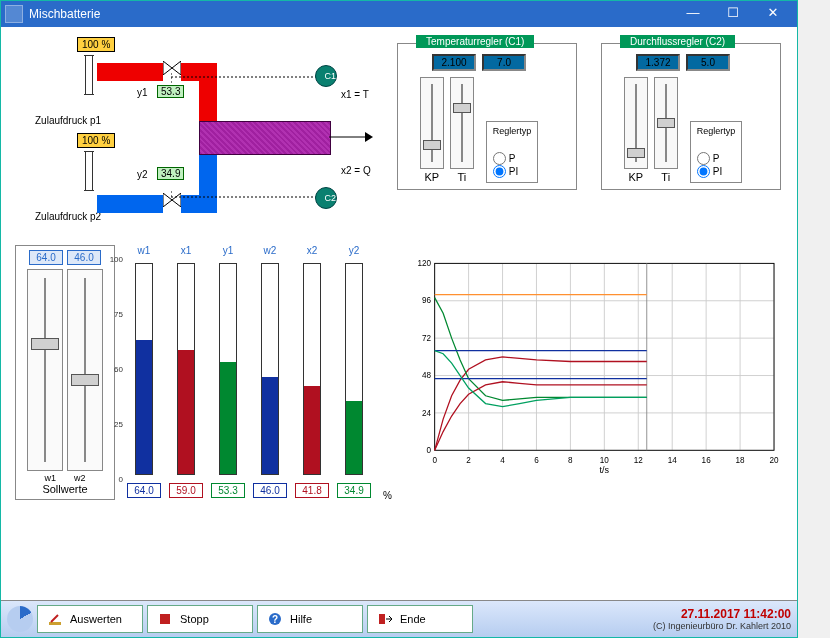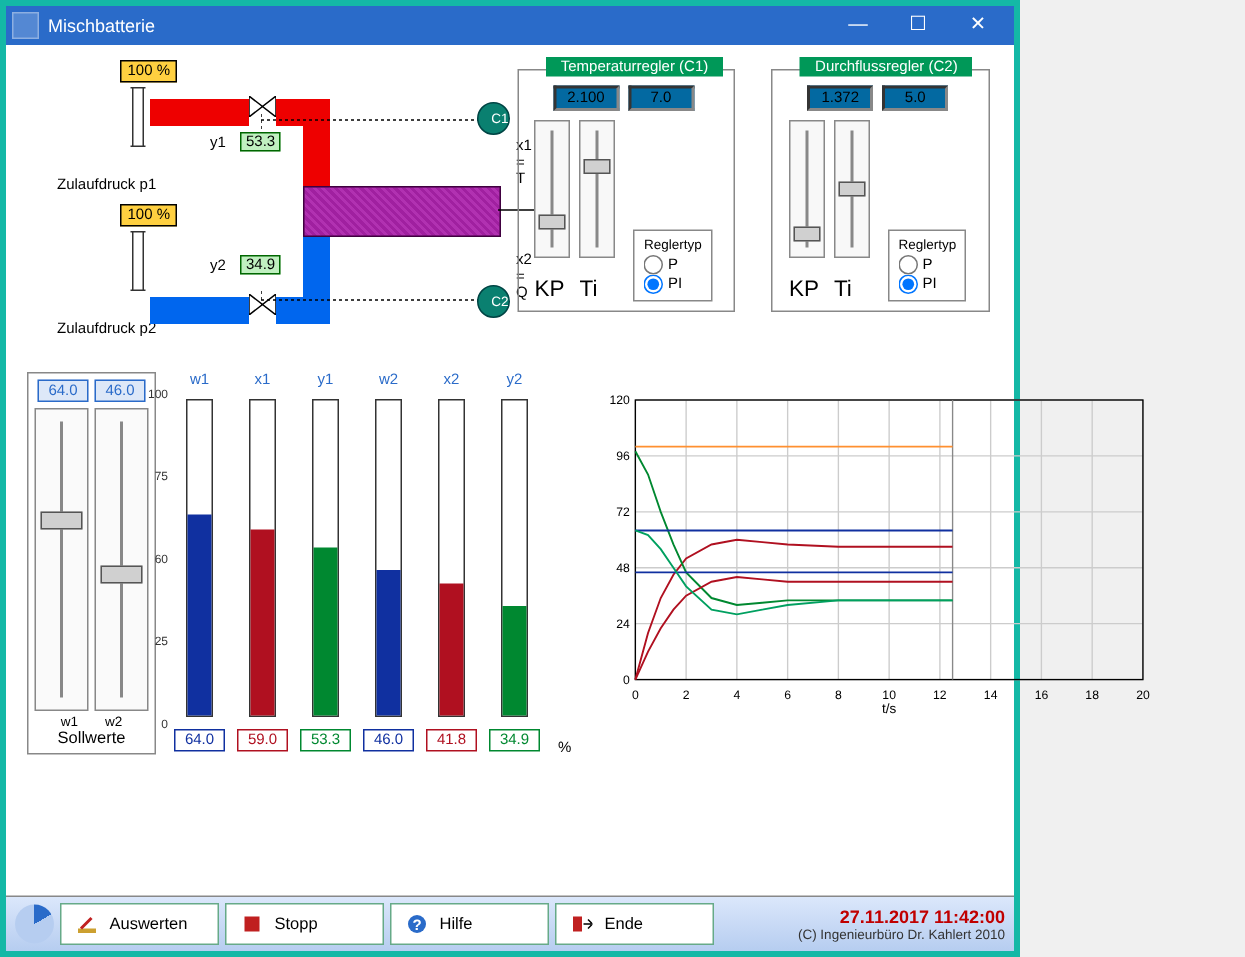--- a/index.html
+++ b/index.html
@@ -1,47 +1,47 @@
 <!DOCTYPE html>
 <html><head>
 <meta charset="utf-8">
 <style>
 html,body{margin:0;padding:0;font-family:Tahoma,Arial,sans-serif;font-size:11px;background:#f0f0f0;user-select:none}
-.window{width:680px;height:638px;background:#fff;border:4px solid #14b8a6;box-sizing:border-box;display:flex;flex-direction:column}
+.window{width:798px;height:638px;background:#fff;border:1px solid #14b8a6;box-sizing:border-box;display:flex;flex-direction:column}
 .titlebar{height:26px;background:#2a6bc9;color:#fff;display:flex;align-items:center;padding:0 4px;font-size:12px}
 .titlebar .ticon{width:16px;height:16px;background:#fff3;border:1px solid #fff5;margin-right:6px}
 .titlebar .sp{flex:1}
 .titlebar .wbtn{width:40px;height:20px;text-align:center;line-height:18px;font-size:13px;color:#fff}
 .content{flex:1;display:flex;flex-direction:column;padding:10px 14px 4px 14px;gap:8px}
 .toprow{display:flex;gap:20px;align-items:flex-start}
 .schematic{position:relative;width:370px;height:200px;font-size:10px}
 .bad{position:absolute;background:#ffd040;border:1px solid #000;padding:1px 4px;font-size:10px}
 .vscale{position:absolute;width:6px;border-left:1px solid #333;border-right:1px solid #333}
 .vscale::before,.vscale::after{content:"";position:absolute;left:-2px;right:-2px;border-top:1px solid #333}
 .vscale::before{top:0}.vscale::after{bottom:0}
 .pipe{position:absolute}
 .redp{background:#e00}
 .bluep{background:#06e}
 .mixr{position:absolute;background:#a020a0;background-image:repeating-linear-gradient(45deg,#a020a088 0 2px,#c040c088 2px 4px);border:1px solid #400040}
 .outl{position:absolute;text-align:left;font-size:10px}
 .valve{position:absolute;width:18px;height:14px}
 .valve svg{width:100%;height:100%}
 .gbx{position:absolute;background:#c0f0c0;border:1px solid #060;padding:0 3px;font-size:10px}
 .cbub{position:absolute;width:20px;height:20px;border-radius:50%;background:#0a8070;color:#fff;font-size:9px;text-align:right;line-height:20px;border:1px solid #044}
-.ctrlgrp{border:1px solid #888;position:relative;margin-top:6px;padding:10px 12px 6px 8px;display:flex;flex-direction:column;align-items:center;width:150px}
+.ctrlgrp{border:1px solid #888;position:relative;margin-top:6px;padding:10px 24px 6px 8px;display:flex;flex-direction:column;align-items:center;width:150px}
 .ctrlgrp legend{position:absolute;top:-9px;left:18px;background:#009858;color:#fff;padding:1px 10px;font-size:10px}
 .valrow{display:flex;gap:6px;margin-bottom:6px}
 .vbox{border:2px inset #888;background:#0369a1;padding:1px 6px;font-size:10px;min-width:28px;text-align:center}
 .kptirow{display:flex;gap:6px;align-items:flex-end}
 .mslider{width:22px;height:90px;border:1px solid #888;position:relative;background:#f8f8f8}
 .mslider .track{position:absolute;left:50%;top:6px;bottom:6px;width:2px;background:#888;transform:translateX(-50%)}
 .mslider .thumb{position:absolute;left:2px;right:2px;height:8px;background:#d0d0d0;border:1px solid #555}
-.mlab{font-size:15px;margin-top:12px}
+.mlab{text-align:center;font-size:11px;margin-top:2px}
 .rtbox{border:1px solid #888;padding:4px 6px 4px 6px;margin-left:6px}
-.rtbox .rtit{font-size:9px;margin-bottom:2px}
+.rtbox .rtit{font-size:9px;margin-bottom:16px}
 .rtbox label{display:flex;align-items:center;gap:3px;font-size:10px}
 .rtbox input{margin:0}
 .midrow{display:flex;gap:10px;align-items:flex-start}
 .sollgrp{border:1px solid #888;width:90px;display:flex;flex-direction:column;align-items:center;padding:4px}
 .sollvals{display:flex;gap:4px}
 .sbox{border:1px solid #2a6bc9;background:#dde8f8;color:#2a6bc9;padding:1px 4px;font-size:10px;min-width:24px;text-align:center}
 .sollsl{display:flex;gap:4px;margin-top:4px}
 .sslider{width:34px;height:200px;border:1px solid #888;position:relative;background:#fafafa}
 .sslider .tr{position:absolute;left:50%;top:8px;bottom:8px;width:2px;background:#888;transform:translateX(-50%)}
 .sslider .th{position:absolute;left:3px;right:3px;height:10px;background:#d0d0d0;border:1px solid #555}

